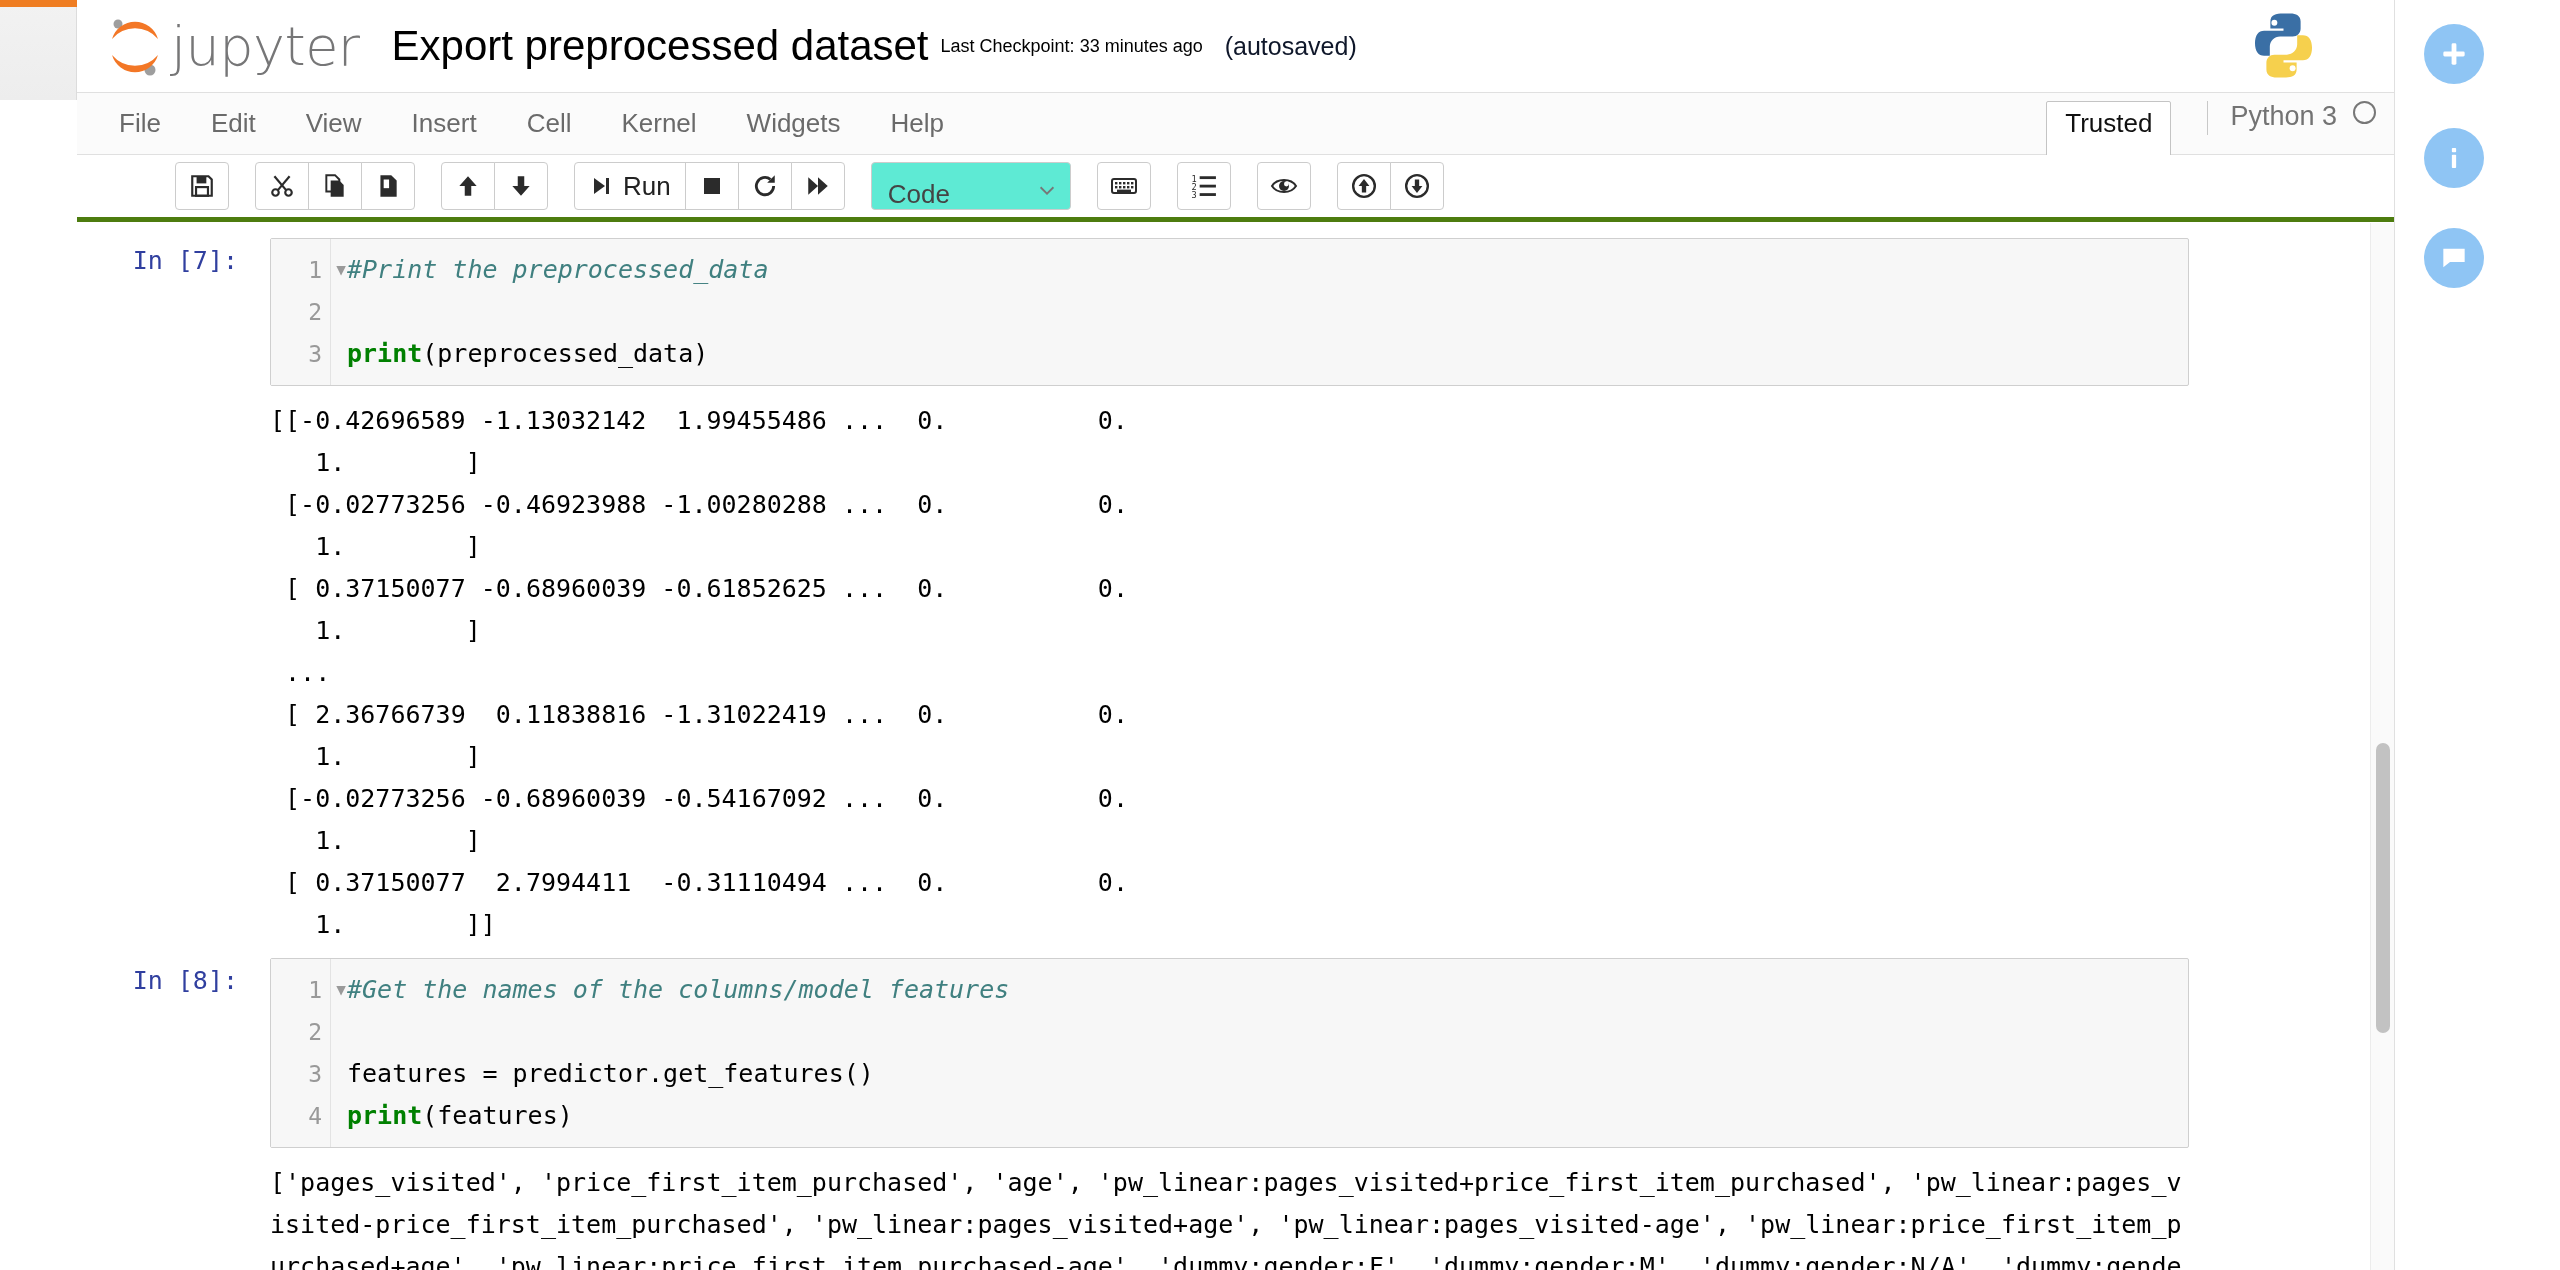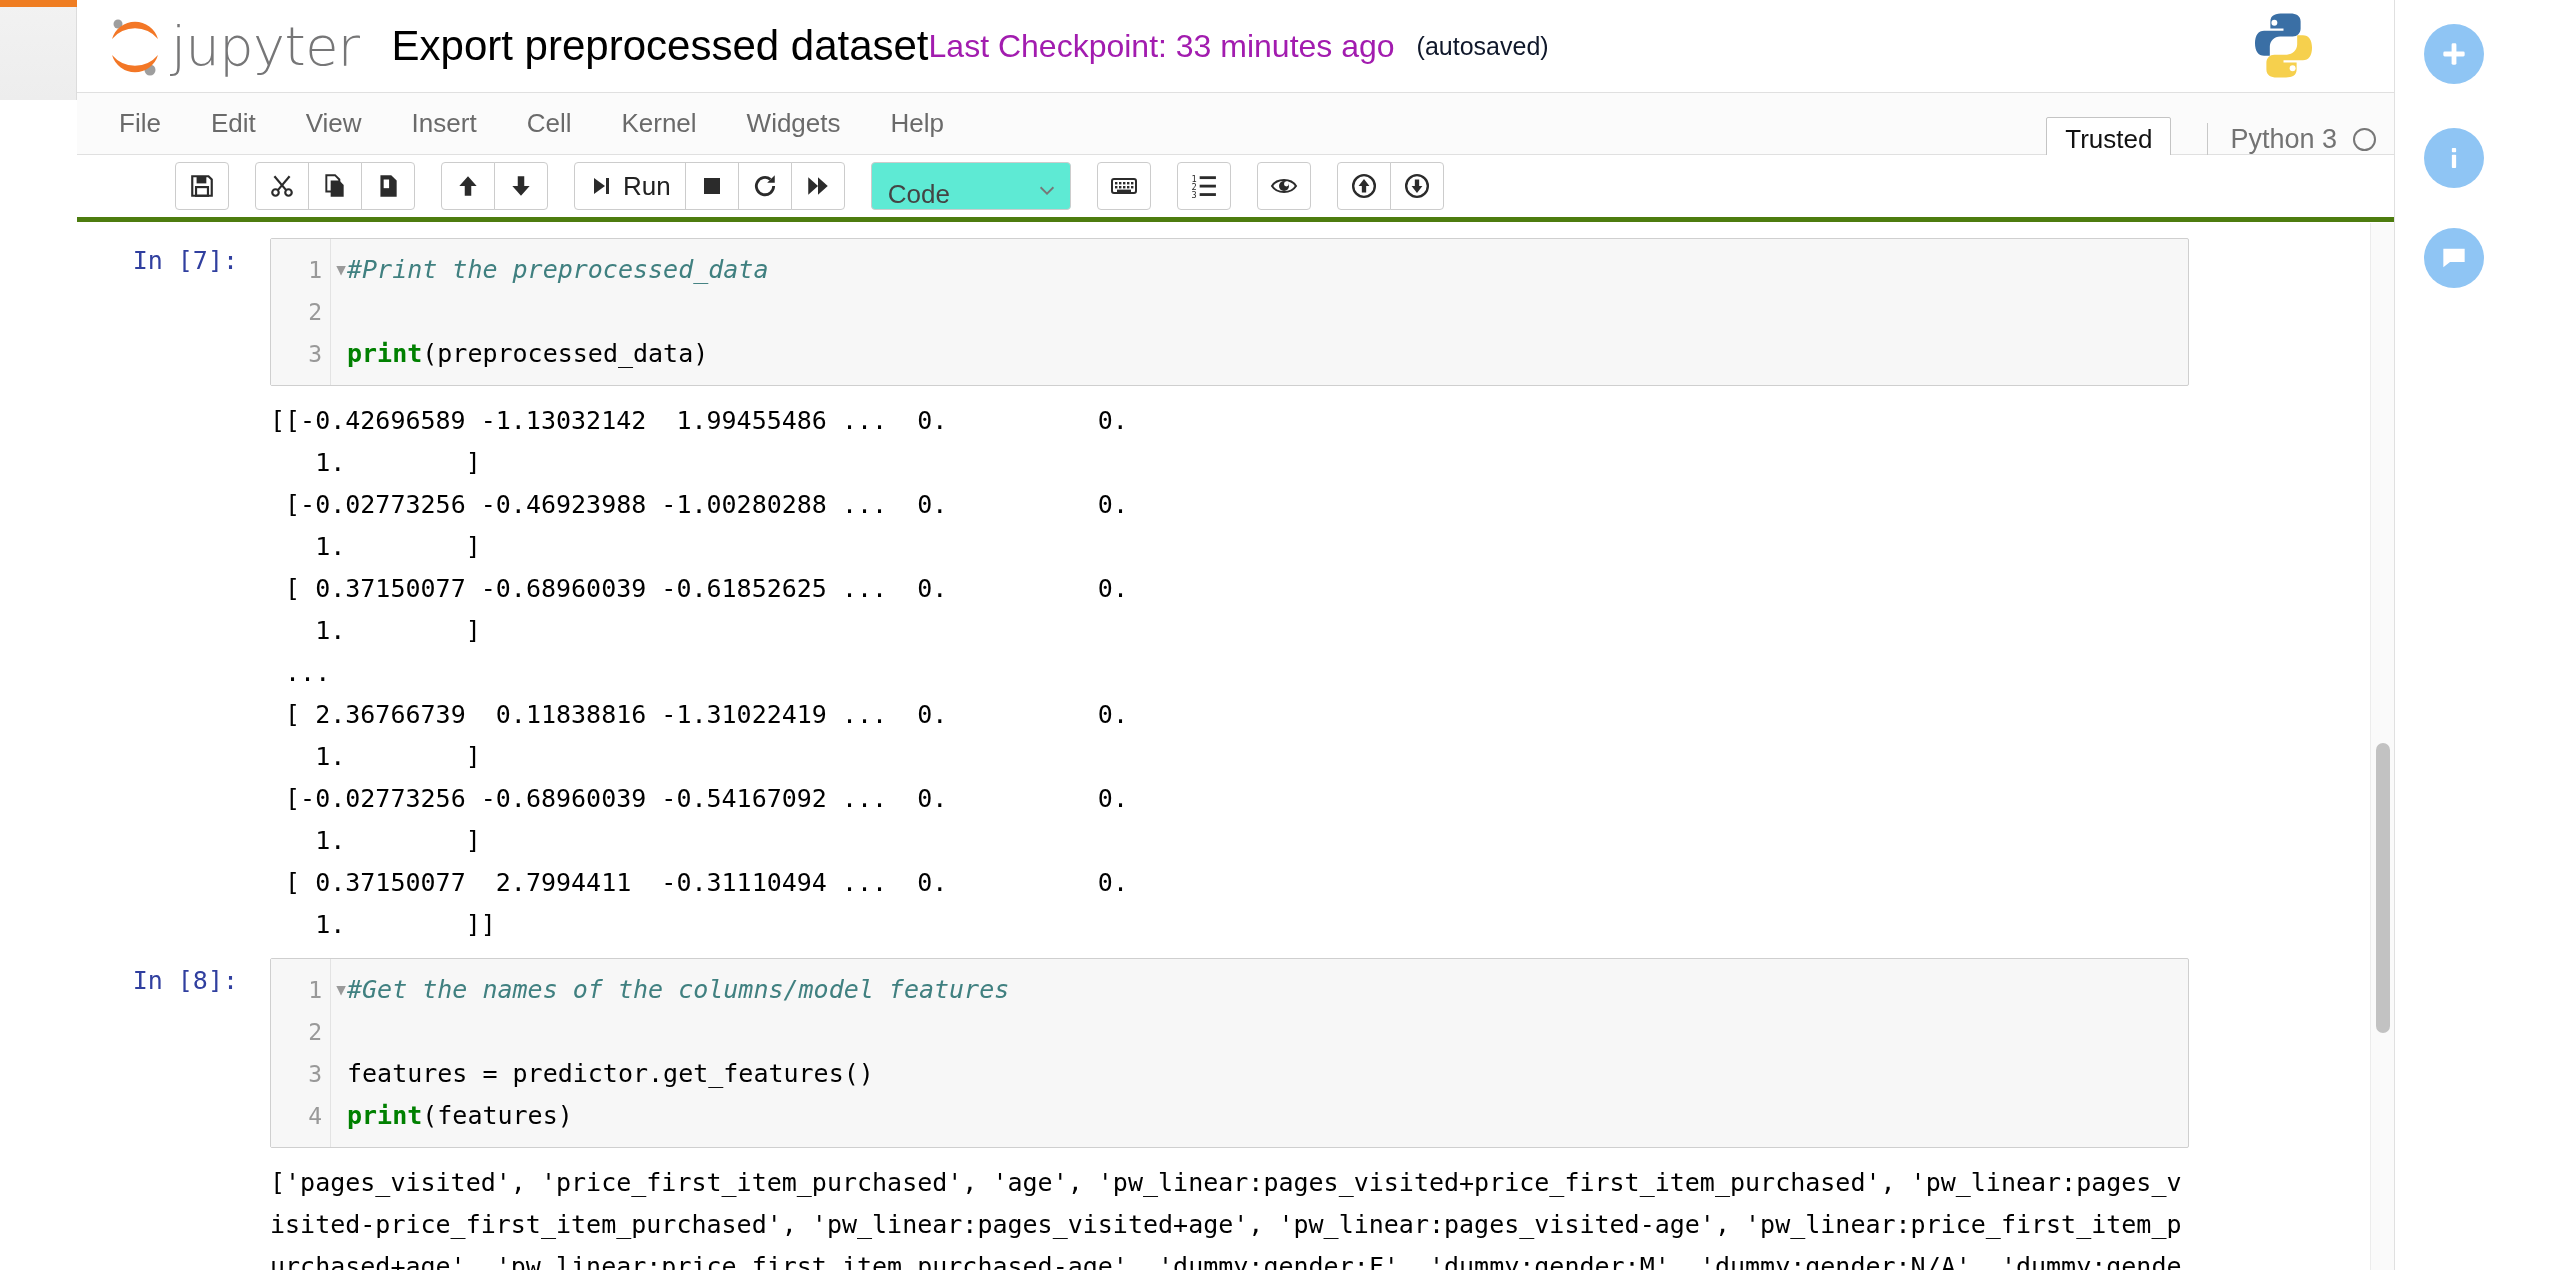--- a/index.html
+++ b/index.html
@@ -44,43 +44,43 @@
   .logo-word {
     font-size: 54px; color: #767677; letter-spacing: -0.5px;
     margin-left: 7px; font-family: "DejaVu Sans", sans-serif; font-weight: 300;
   }
   .nb-title {
     font-size: 42px; color: #000; margin-left: 32px;
     font-family: "Liberation Sans", sans-serif; font-weight: 400;
     white-space: nowrap;
   }
   .checkpoint {
-    font-size: 32px; color: #a21caf; margin-left: 0; white-space: nowrap;
+    font-size: 18px; color: #000000; margin-left: 12px; white-space: nowrap;
     font-family: "Liberation Sans", sans-serif;
   }
   .autosaved {
     font-size: 25px; color: #0f172a; margin-left: 22px; white-space: nowrap;
   }
   .py-logo { position: absolute; right: 74px; top: 9px; }
 
   
   .menubar {
     position: relative; height: 62px;
     background: #fbfbfb;
     border-bottom: 1px solid #e0e0e0;
     display: flex; align-items: center;
     padding-left: 22px;
   }
   .menu-item {
     font-size: 26px; color: #6a6a6a; padding: 8px 20px; margin-right: 10px;
     cursor: pointer; white-space: nowrap;
   }
   .menubar-right {
-    position: absolute; right: 18px; top: 16px; height: 100%;
-    display: flex; align-items: center;
+    position: absolute; right: 18px; top: 8px; height: 100%;
+    display: flex; 
   }
   .trusted-btn {
     font-size: 26px; color: #111; border: 1px solid #c4c4c4;
     background: #fff; border-radius: 2px; padding: 6px 18px;
     cursor: pointer;
   }
   .kernel-sep { width: 1px; height: 34px; background: #c8c8c8; margin: 0 22px 0 36px; }
   .kernel-name { font-size: 27px; color: #737373; white-space: nowrap; }
   .kernel-circle {
     width: 23px; height: 23px; border: 2.5px solid #777; border-radius: 50%;

